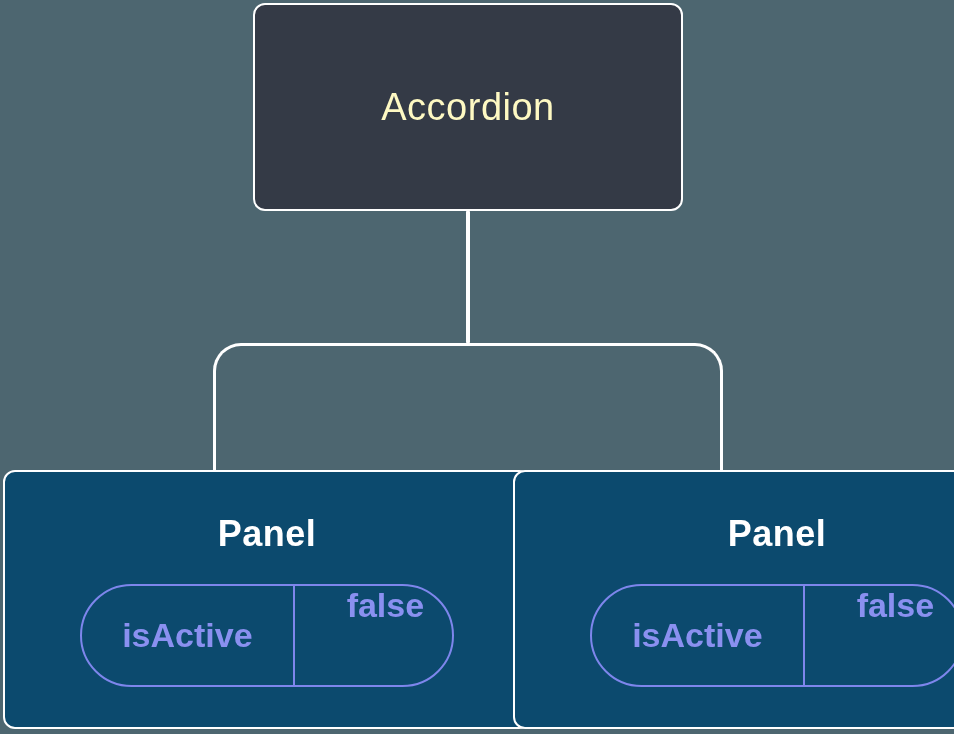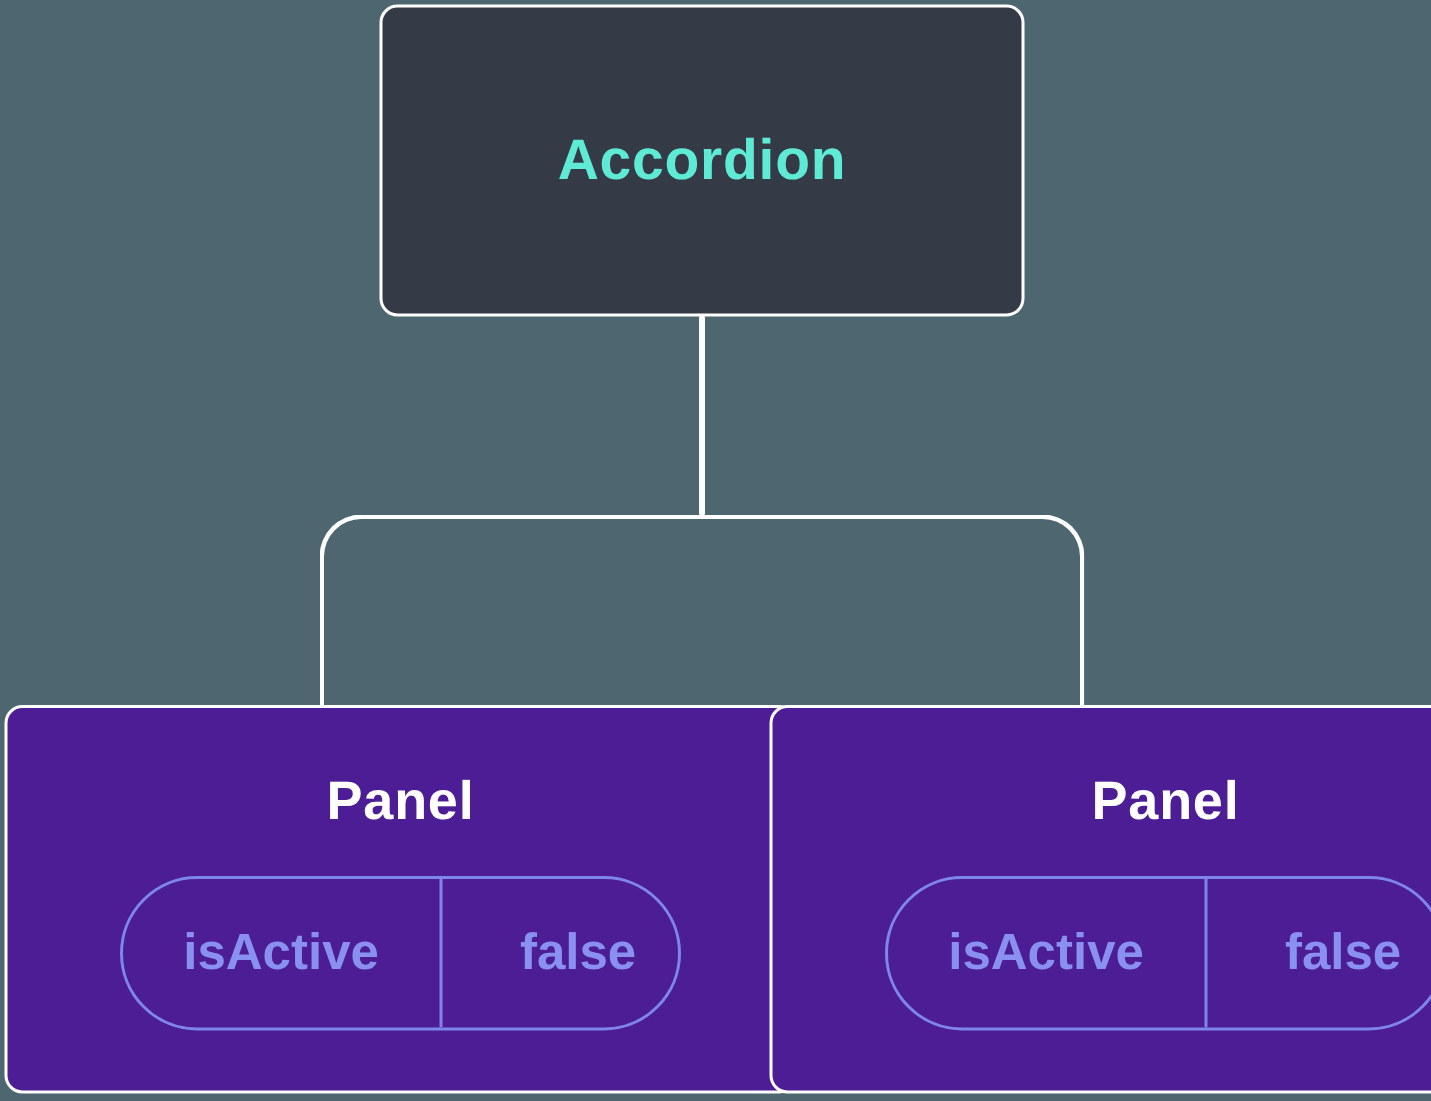--- a/index.html
+++ b/index.html
@@ -17,23 +17,23 @@
     border-radius: 12px;
     display: flex;
     align-items: center;
     justify-content: center;
   }
   .root-node {
     left: 253px; top: 3px;
     width: 430px; height: 208px;
   }
   .root-label {
-    color: #5eead4;
+    color: #fef9c3;
     font-size: 38px;
-    font-weight: 700;
+    font-weight: 400;
     letter-spacing: 0.5px;
   }
 
   .connector-stem {
     position: absolute;
     left: 466px; top: 210px;
     width: 3.5px; height: 134px;
     background: #FFFFFF;
     border-radius: 2px;
   }
@@ -44,21 +44,21 @@
     border: 3.5px solid #FFFFFF;
     border-bottom: none;
     border-radius: 28px 28px 0 0;
     background: transparent;
   }
 
   .panel-node {
     position: absolute;
     top: 470px;
     width: 528px; height: 259px;
-    background: #4c1d95;
+    background: #0c4a6e;
     border: 2.5px solid #FFFFFF;
     border-radius: 12px;
     display: flex;
     flex-direction: column;
     align-items: center;
   }
   .panel-left  { left: 3px; }
   .panel-right { left: 513px; }
 
   .panel-label {
@@ -81,21 +81,21 @@
   .prop-name-cell {
     flex: 0 0 57.5%;
     border-right: 2.5px solid #7E86EC;
     display: flex;
     align-items: center;
     justify-content: center;
   }
   .prop-value-cell {
     flex: 1;
     display: flex;
-    align-items: center;
+    align-items: flex-start;
     justify-content: center;
     padding-left: 24px;
   }
   .prop-text {
     color: #8A90F0;
     font-size: 34px;
     font-weight: 700;
   }
 </style>
 </head>

